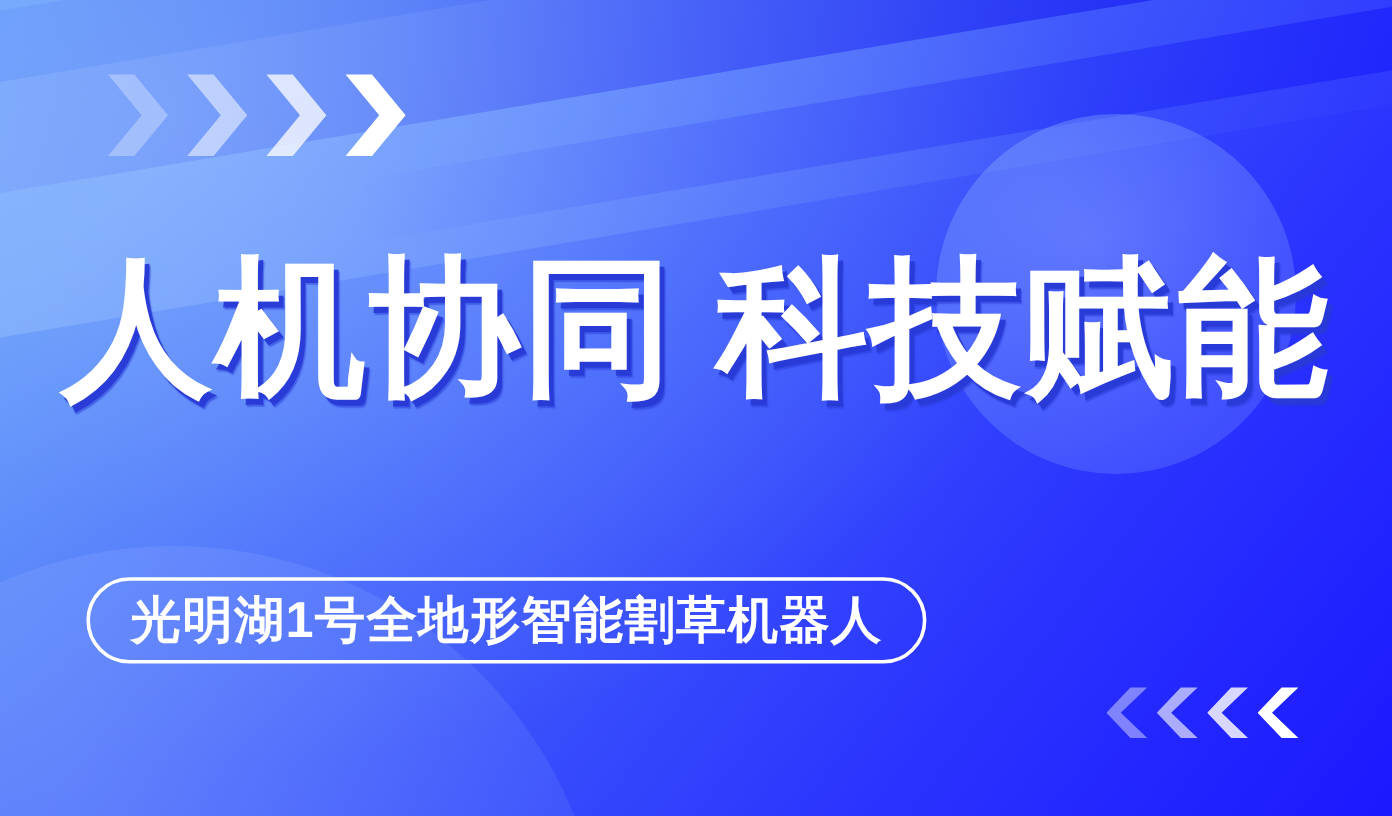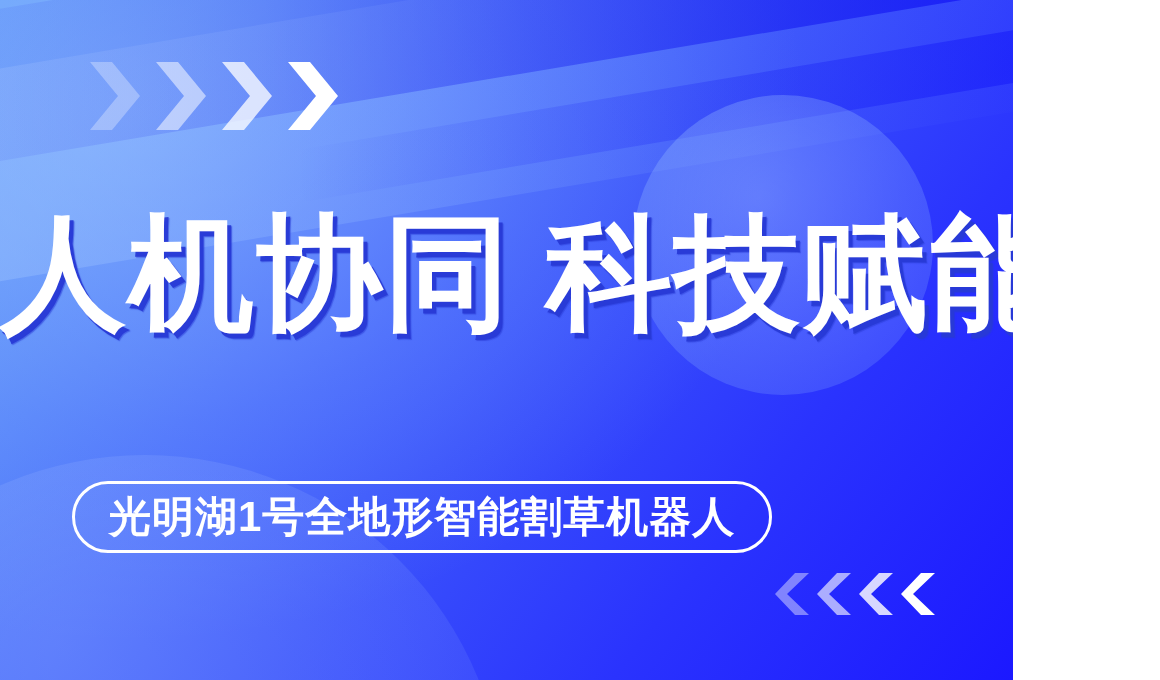--- a/index.html
+++ b/index.html
@@ -6,21 +6,21 @@
     margin: 0;
     padding: 0;
     background: #ffffff;
   }
   body {
     font-family: "Liberation Sans", "DejaVu Sans", sans-serif;
   }
 
   .banner {
     position: relative;
-    width: 1013px;
+    width: 1160px;
     height: 680px;
     overflow: hidden;
     background: #3b82f6;
   }
 
   
   .bg-base {
     position: absolute;
     inset: 0;
     background: linear-gradient(128deg,

